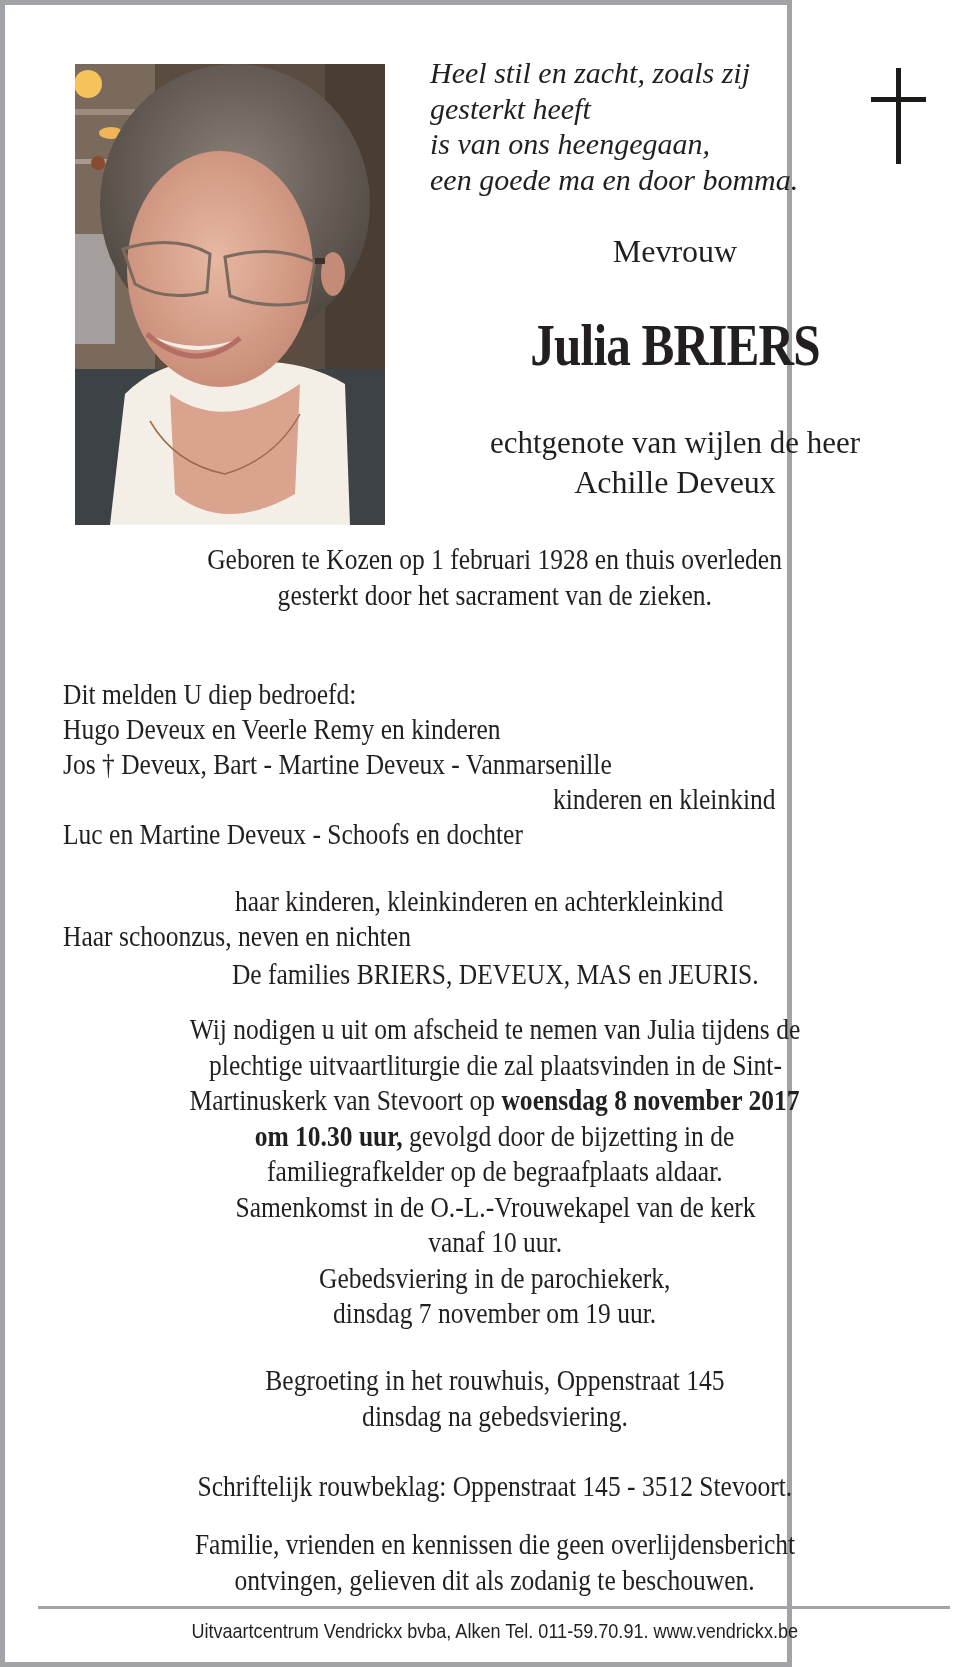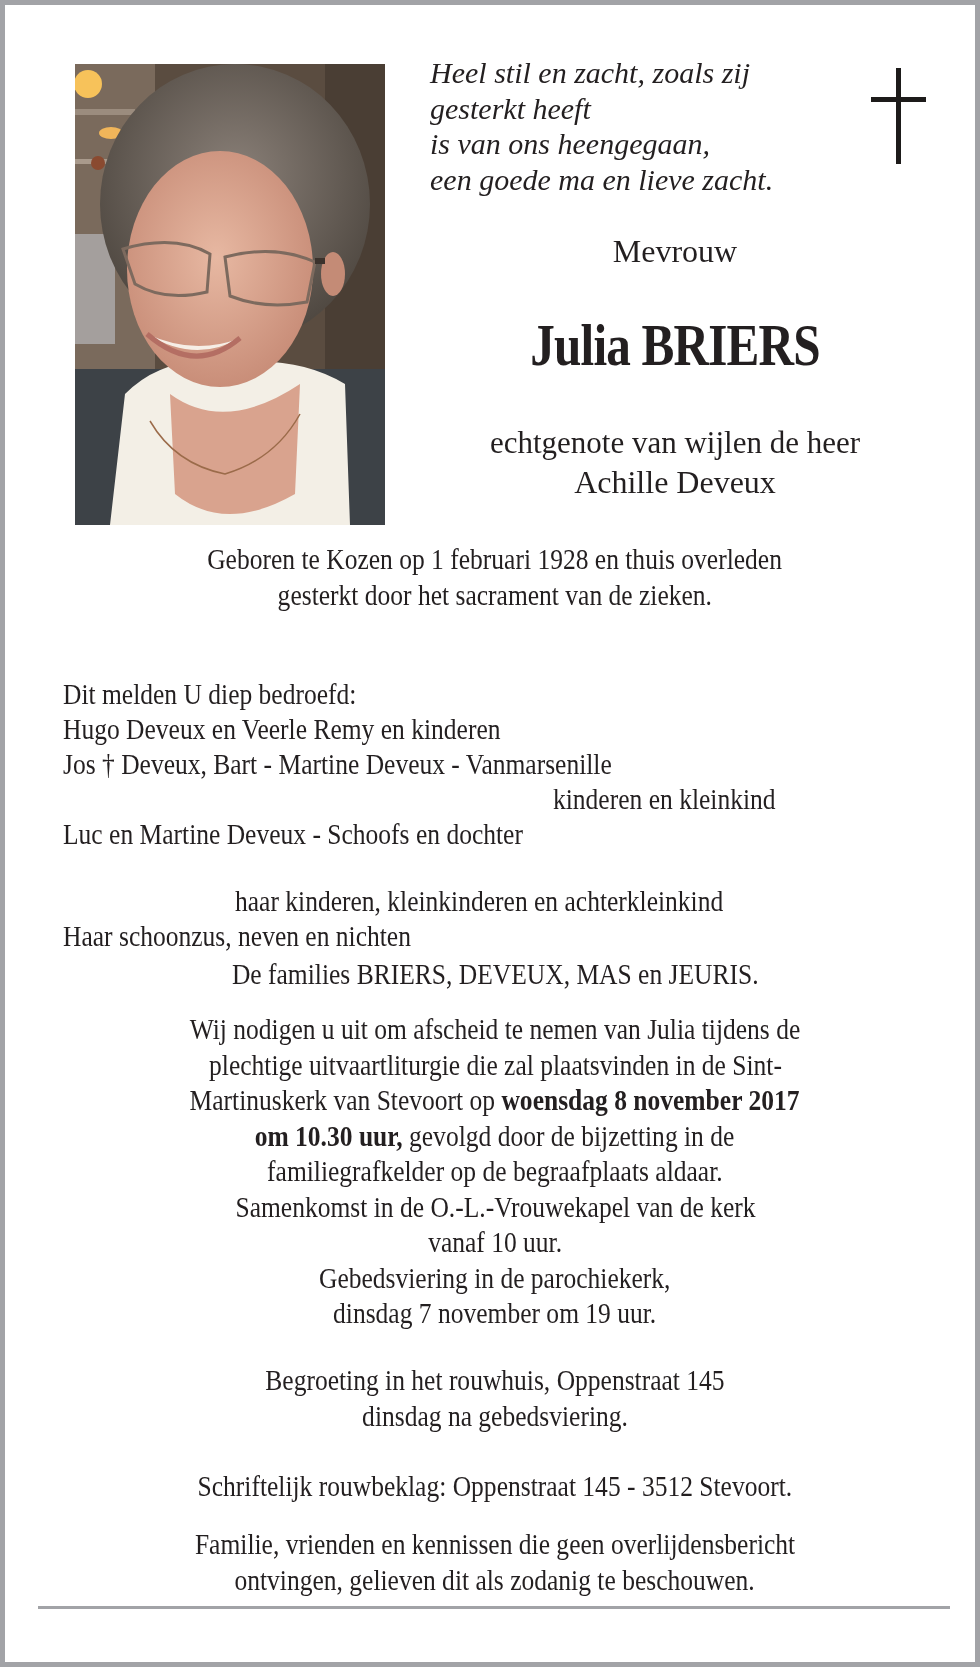--- a/index.html
+++ b/index.html
@@ -1,18 +1,18 @@
 <!DOCTYPE html>
 <html><head>
 <meta charset="utf-8">
 <style>
   html, body { margin: 0; padding: 0; background: #ffffff; }
   body { width: 980px; height: 1667px; position: relative; overflow: hidden;
          font-family: "Liberation Serif", "DejaVu Serif", serif; color: #231f20; }
-  .card { position: absolute; left: 0; top: 0; width: 980px; height: 1667px;
+  .card { position: absolute; left: 0; top: 0; width: 792px; height: 1667px;
           box-sizing: border-box; border: 5px solid #a2a3a7; border-right-width: 5px;
           background: #ffffff; }
   .abs { position: absolute; }
   .photo { position: absolute; left: 70px; top: 59px; width: 310px; height: 461px; overflow: hidden; }
   .poem { left: 425px; top: 50px; width: 400px; font-style: italic; font-size: 30px; line-height: 35.5px; }
   .poem div { white-space: nowrap; }
   .cross { left: 862px; top: 60px; width: 60px; height: 100px; }
   .col-right { left: 400px; width: 540px; text-align: center; }
   .title-prefix { top: 228px; font-size: 32px; }
   .name { top: 306px; font-size: 60px; font-weight: bold; letter-spacing: -1px;
@@ -71,21 +71,21 @@
       <path d="M72 270 Q120 300 165 274 Q120 292 72 270 Z" fill="#f6eee6"></path>
       <path d="M72 270 Q120 312 165 274" fill="none" stroke="#b46e63" stroke-width="5"></path>
       <path d="M75 357 Q100 400 150 410 Q200 395 225 350" fill="none" stroke="#9b6b4a" stroke-width="1.5"></path>
     </svg>
   </div>
 
   <div class="abs poem">
     <div>Heel stil en zacht, zoals zij</div>
     <div>gesterkt heeft</div>
     <div>is van ons heengegaan,</div>
-    <div>een goede ma en lieve zacht.</div>
+    <div>een goede ma en door bomma.</div>
   </div>
 
   <div class="abs cross">
     <svg width="60" height="100" viewBox="0 0 60 100">
       <rect x="29" y="3" width="5" height="96" fill="#1d1b1a"></rect>
       <rect x="4" y="32" width="55" height="5" fill="#1d1b1a"></rect>
     </svg>
   </div>
 
   <div class="abs col-right title-prefix">Mevrouw</div>
@@ -133,13 +133,16 @@
     <div><span class="cond">Schriftelijk rouwbeklag: Oppenstraat 145 - 3512 Stevoort.</span></div>
   </div>
 
   <div class="abs center-block" style="top:1522px;">
     <div><span class="cond">Familie, vrienden en kennissen die geen overlijdensbericht</span></div>
     <div><span class="cond">ontvingen, gelieven dit als zodanig te beschouwen.</span></div>
   </div>
 
   <div class="abs divider"></div>
 
+  <div class="abs footer">
+    <span>Uitvaartcentrum Vendrickx bvba, Alken Tel. 011-59.70.91. www.vendrickx.be</span>
+  </div>
 </div>
 
 </body></html>

